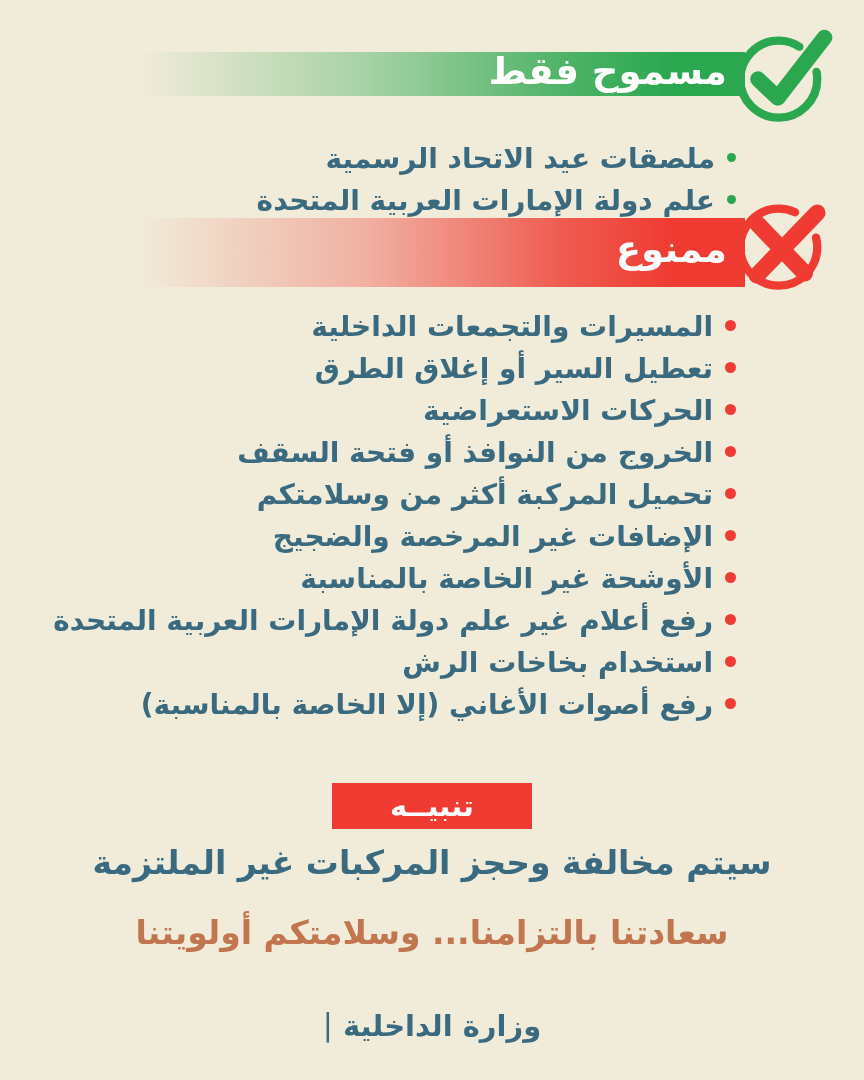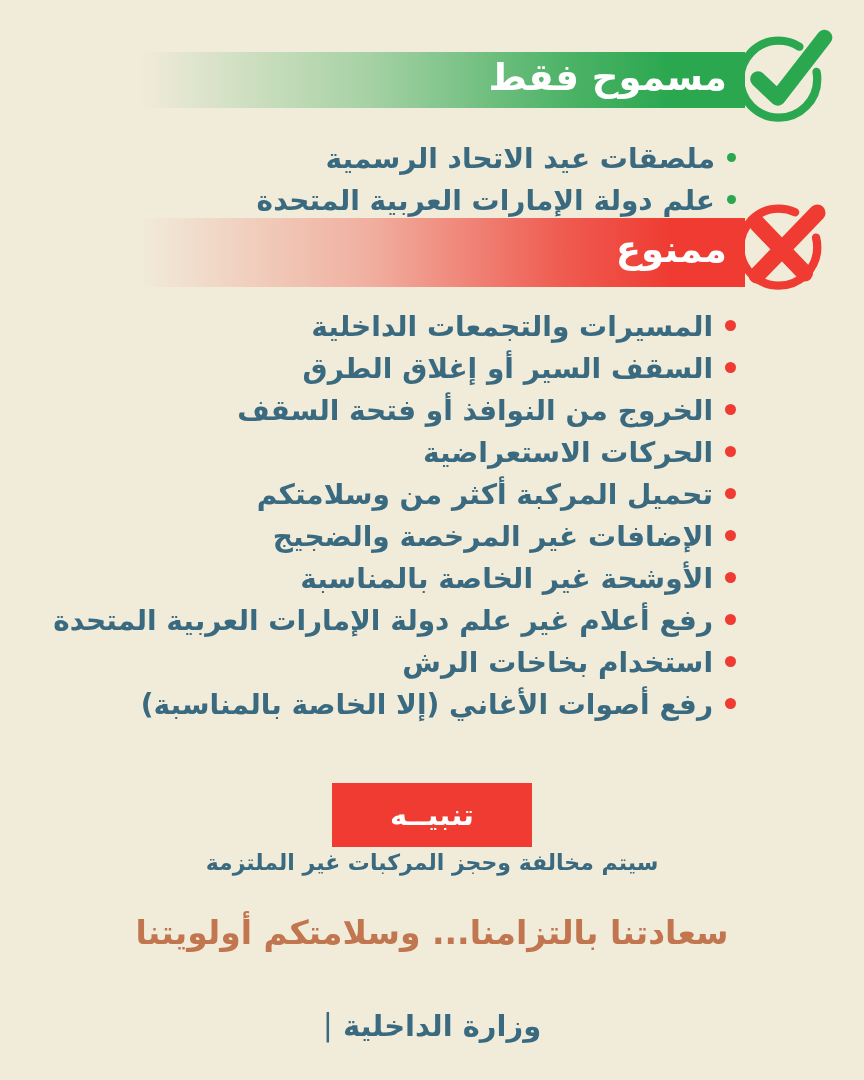--- a/index.html
+++ b/index.html
@@ -3,21 +3,21 @@
 <meta charset="utf-8">
 <style>
   html,body{margin:0;padding:0;}
   body{
     width:864px;height:1080px;position:relative;overflow:hidden;
     background:var(--background,#f1ebd9);
     font-family:"DejaVu Sans","Liberation Sans",sans-serif;
   }
   
   .banner{
-    position:absolute;left:140px;width:605px;height:56px;
+    position:absolute;left:140px;width:605px;height:44px;
     display:flex;align-items:center;justify-content:flex-start; 
     direction:rtl;
   }
   .banner-title{
     color:#ffffff;font-size:37px;font-weight:bold;line-height:1;
     padding:0 18px 6px 0;
   }
   .banner-allowed{
     top:52px;
     background:linear-gradient(to left,
@@ -47,27 +47,27 @@
   .prohibited-list{top:290px;}
   .dot{
     display:inline-block;width:11px;height:11px;border-radius:50%;
     margin-left:12px;vertical-align:middle;position:relative;top:-3px;
   }
   .dot-green{background:var(--green,#2aa74f);width:9px;height:9px;}
   .dot-red{background:var(--red,#ef3b32);}
   
   .warning-badge{
     position:absolute;top:783px;left:50%;transform:translateX(-50%);
-    min-width:200px;height:64px;background:var(--red,#ef3b32);
+    min-width:200px;height:46px;background:var(--red,#ef3b32);
     display:flex;align-items:center;justify-content:center;
     color:#fff;font-size:29px;font-weight:bold;padding:0 14px;box-sizing:border-box;
   }
   .warning-text{
     position:absolute;top:838px;left:0;right:0;text-align:center;
-    color:var(--text,#3a6a80);font-size:22px;font-weight:bold;line-height:50px;
+    color:var(--text,#3a6a80);font-size:33px;font-weight:bold;line-height:50px;
     direction:rtl;
   }
   
   .slogan{
     position:absolute;top:908px;left:0;right:0;text-align:center;
     color:var(--slogan,#c1764f);font-size:33px;font-weight:bold;line-height:50px;
     direction:rtl;
   }
   
   .footer{
@@ -95,23 +95,23 @@
 
 <div class="banner banner-prohibited">
   <span class="banner-title">ممنوع</span>
 </div>
 <svg class="badge-icon icon-x" viewBox="0 0 100 100">
   <circle cx="44" cy="54" r="37" fill="none" stroke="#ef3b32" stroke-width="8" pathLength="100" stroke-dasharray="82 14 4 0" stroke-linecap="round"></circle>
   <path d="M23 31 L69 79 M81 21 L23 81" fill="none" stroke="#ef3b32" stroke-width="16" stroke-linecap="round"></path>
 </svg>
 <ul class="list prohibited-list">
   <li><span class="dot dot-red"></span><span>المسيرات والتجمعات الداخلية</span></li>
-  <li><span class="dot dot-red"></span><span>السقف السير أو إغلاق الطرق</span></li>
+  <li><span class="dot dot-red"></span><span>تعطيل السير أو إغلاق الطرق</span></li>
+  <li><span class="dot dot-red"></span><span>الحركات الاستعراضية</span></li>
   <li><span class="dot dot-red"></span><span>الخروج من النوافذ أو فتحة السقف</span></li>
-  <li><span class="dot dot-red"></span><span>الحركات الاستعراضية</span></li>
   <li><span class="dot dot-red"></span><span>تحميل المركبة أكثر من وسلامتكم</span></li>
   <li><span class="dot dot-red"></span><span>الإضافات غير المرخصة والضجيج</span></li>
   <li><span class="dot dot-red"></span><span>الأوشحة غير الخاصة بالمناسبة</span></li>
   <li><span class="dot dot-red"></span><span>رفع أعلام غير علم دولة الإمارات العربية المتحدة</span></li>
   <li><span class="dot dot-red"></span><span>استخدام بخاخات الرش</span></li>
   <li><span class="dot dot-red"></span><span>رفع أصوات الأغاني (إلا الخاصة بالمناسبة)</span></li>
 </ul>
 
 <div class="warning-badge">تنبيــه</div>
 <div class="warning-text">سيتم مخالفة وحجز المركبات غير الملتزمة</div>

